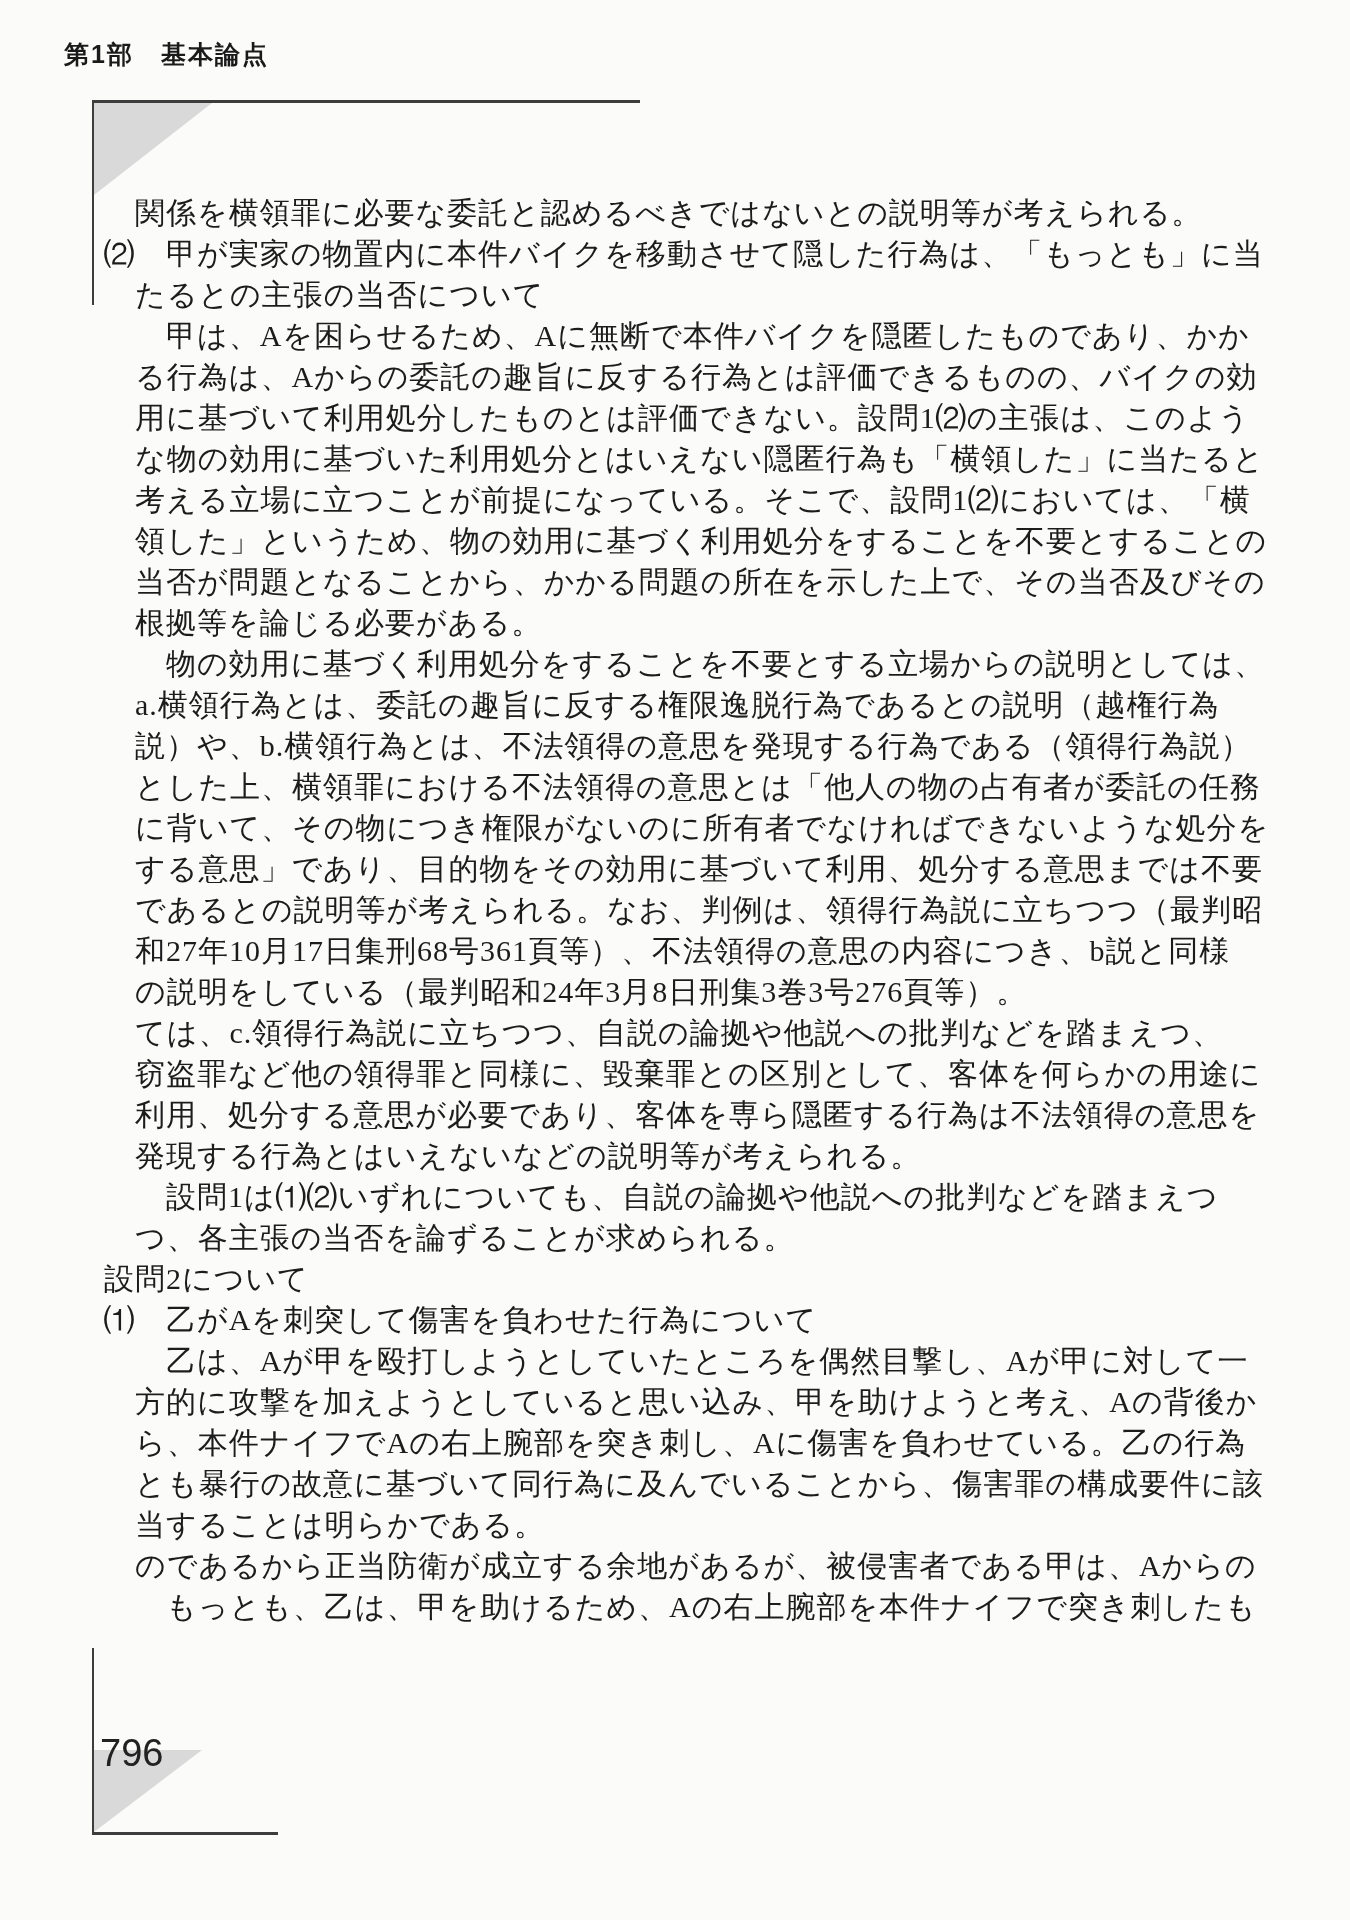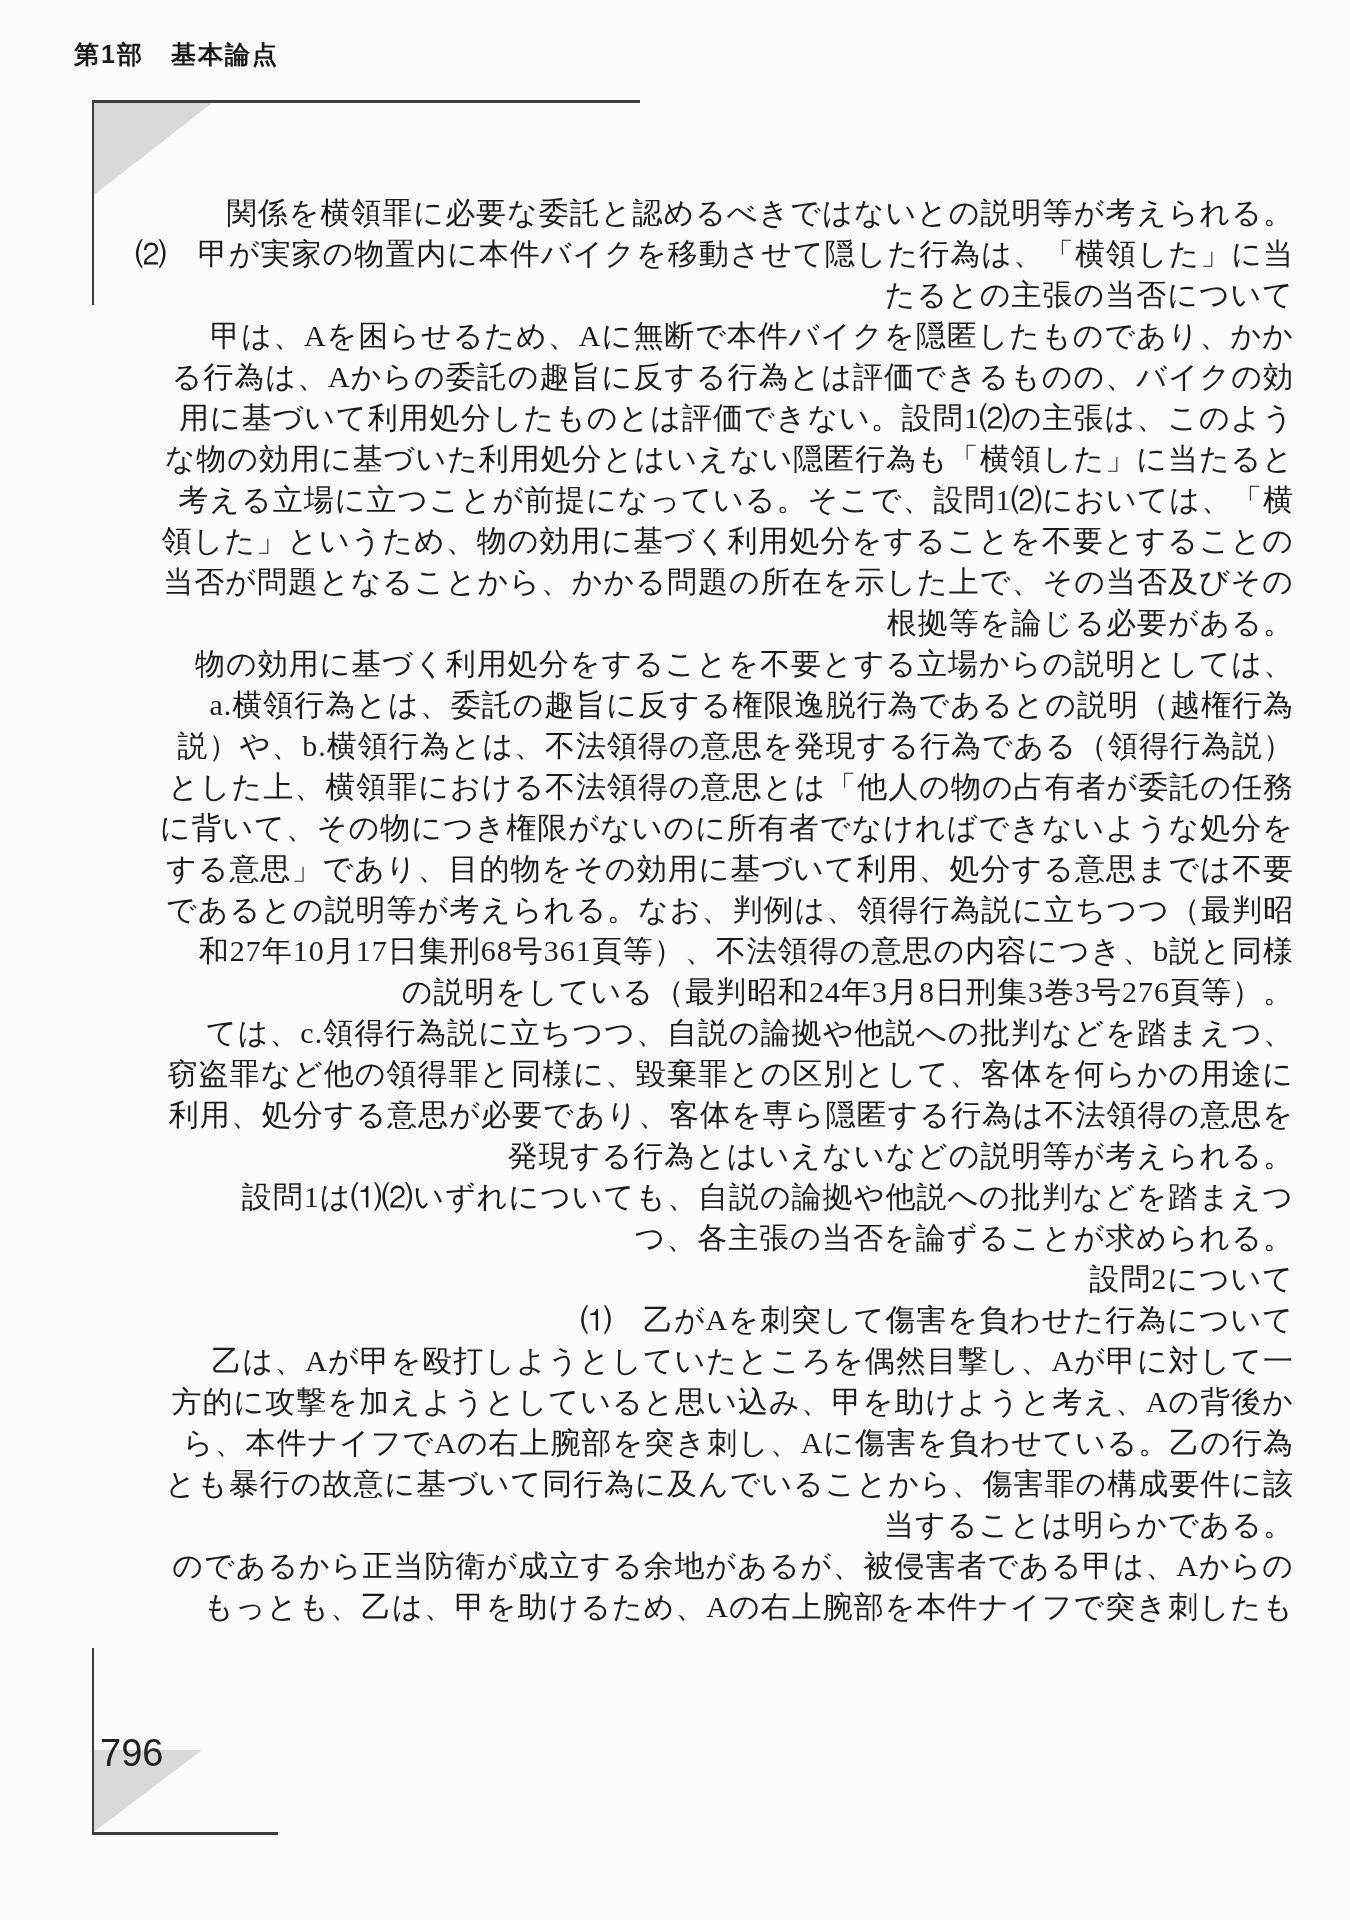--- a/index.html
+++ b/index.html
@@ -13,21 +13,21 @@
     position:relative;
     width:1350px;
     height:1920px;
     background:var(--bg);
     overflow:hidden;
     font-family:"Liberation Serif","DejaVu Serif",serif;
     color:var(--text);
   }
   .chapter-header{
     position:absolute;
-    left:74px; top:38px;
+    left:64px; top:38px;
     font-family:"Liberation Sans","DejaVu Sans",sans-serif;
     font-weight:bold;
     font-size:25px;
     letter-spacing:2px;
     color:#1a1a1a;
     white-space:pre;
   }
   .header-rule{
     position:absolute;
     left:92px; top:100px;
@@ -75,39 +75,39 @@
     color:#222;
   }
   .page-body{
     position:absolute;
     left:104px; top:192px;
     width:1190px;
     font-size:30px;
     line-height:41px;
     letter-spacing:1px;
   }
-  .line{white-space:pre;text-align:right;}
+  .line{white-space:pre;}
   .indent-0{padding-left:0;}
   .indent-1{padding-left:31px;}
   .indent-2{padding-left:62px;}
 </style>
 </head>
 <body>
 
 <div class="page">
 
   <div class="chapter-header">第1部　基本論点</div>
 
   <div class="header-rule"></div>
   <div class="top-vline"></div>
   <div class="top-fold"></div>
 
   <div class="page-body">
       <div class="line indent-1">関係を横領罪に必要な委託と認めるべきではないとの説明等が考えられる。</div>
-      <div class="line indent-0">⑵　甲が実家の物置内に本件バイクを移動させて隠した行為は、「横領した」に当</div>
+      <div class="line indent-0">⑵　甲が実家の物置内に本件バイクを移動させて隠した行為は、「もっとも」に当</div>
       <div class="line indent-1">たるとの主張の当否について</div>
       <div class="line indent-2">甲は、Aを困らせるため、Aに無断で本件バイクを隠匿したものであり、かか</div>
       <div class="line indent-1">る行為は、Aからの委託の趣旨に反する行為とは評価できるものの、バイクの効</div>
       <div class="line indent-1">用に基づいて利用処分したものとは評価できない。設問1⑵の主張は、このよう</div>
       <div class="line indent-1">な物の効用に基づいた利用処分とはいえない隠匿行為も「横領した」に当たると</div>
       <div class="line indent-1">考える立場に立つことが前提になっている。そこで、設問1⑵においては、「横</div>
       <div class="line indent-1">領した」というため、物の効用に基づく利用処分をすることを不要とすることの</div>
       <div class="line indent-1">当否が問題となることから、かかる問題の所在を示した上で、その当否及びその</div>
       <div class="line indent-1">根拠等を論じる必要がある。</div>
       <div class="line indent-2">物の効用に基づく利用処分をすることを不要とする立場からの説明としては、</div>

